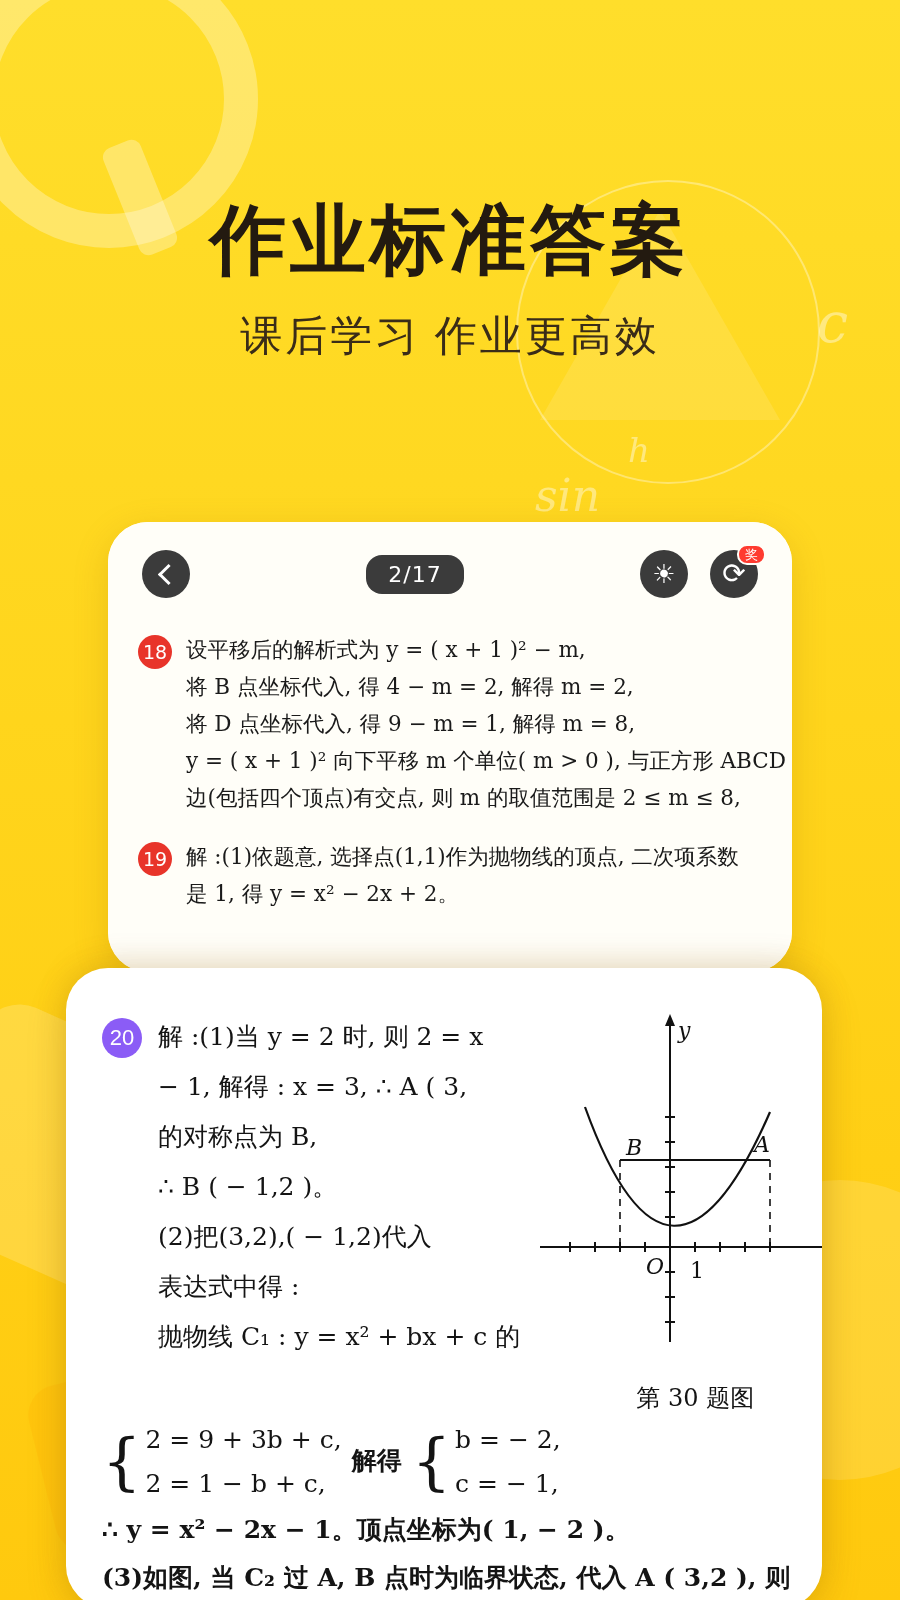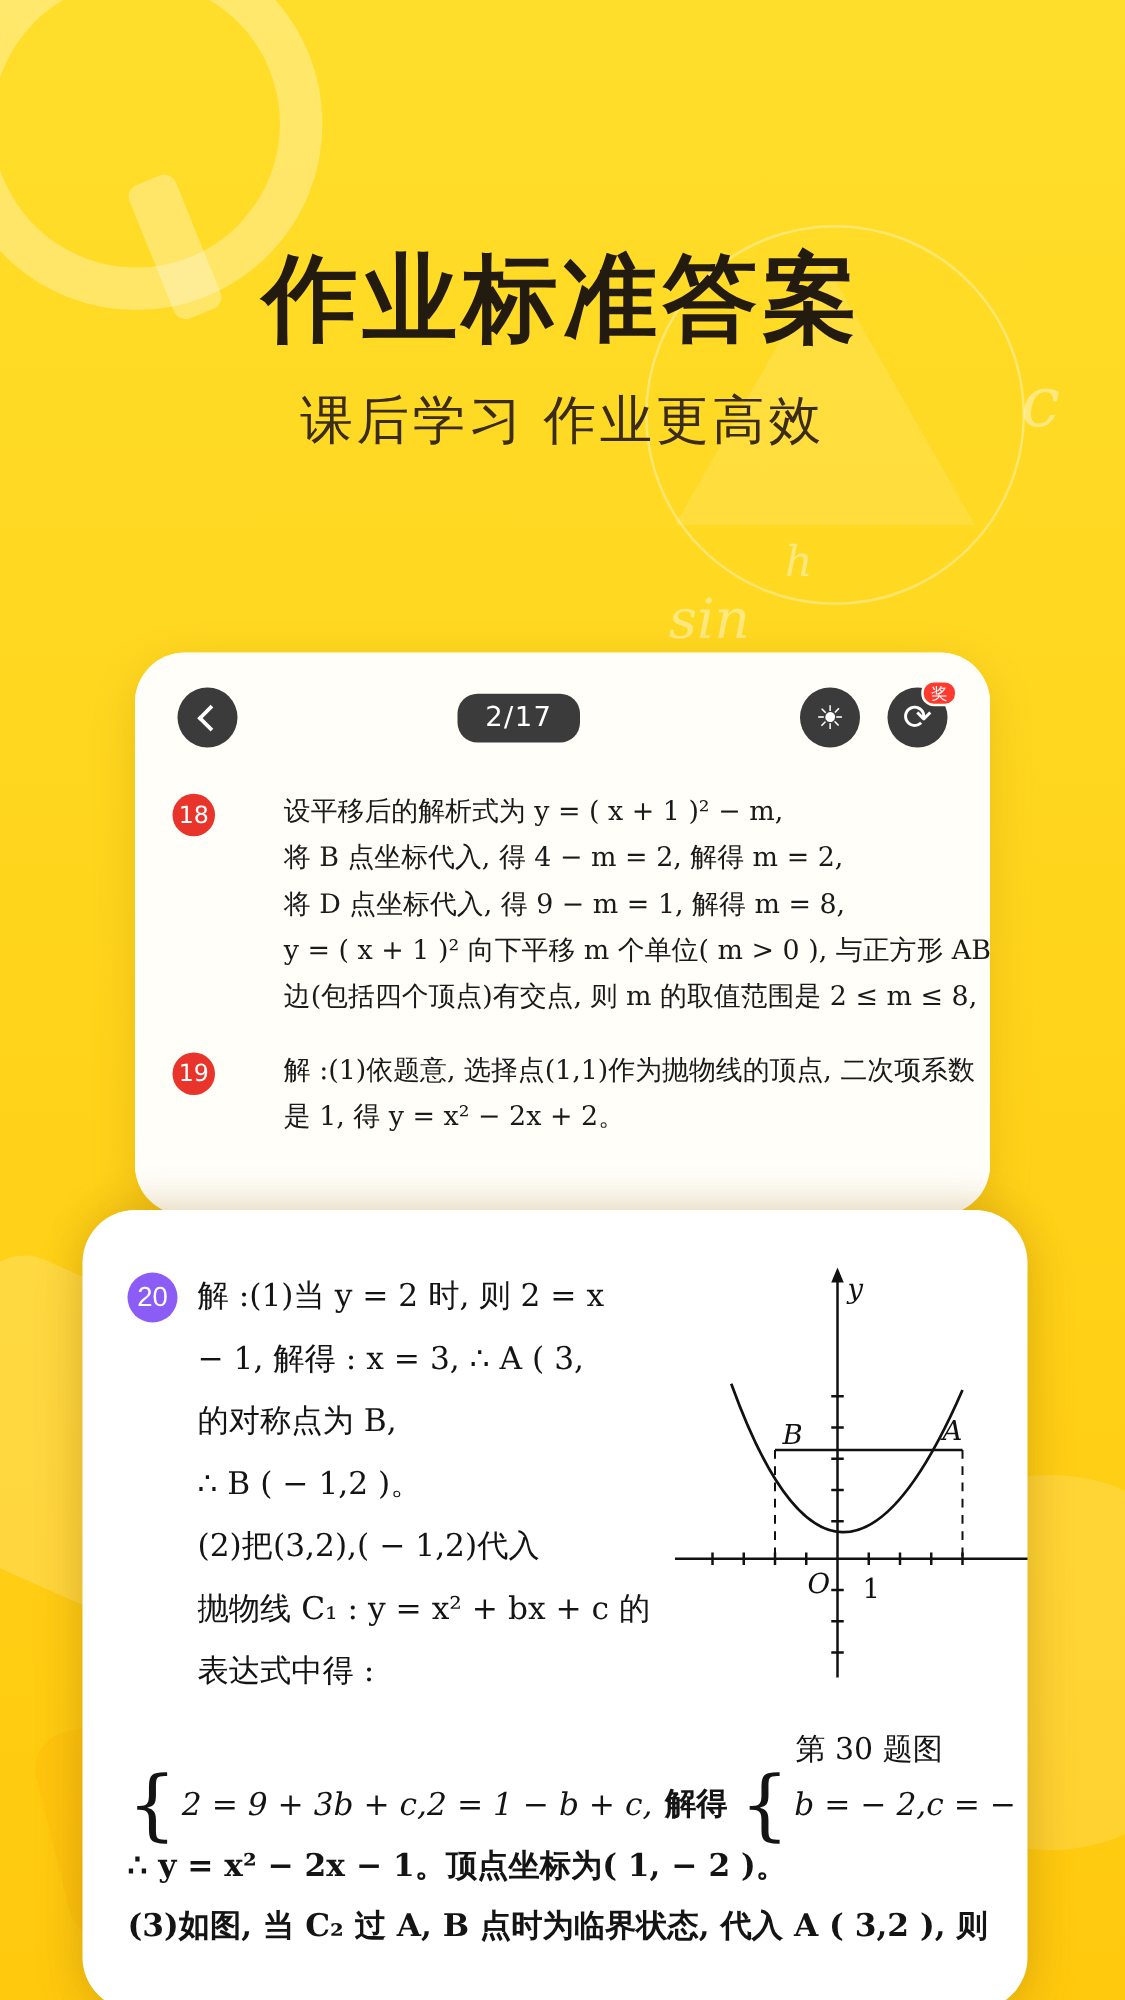--- a/index.html
+++ b/index.html
@@ -215,21 +215,20 @@
 
   .qa-body {
     padding: 6px 38px 0 30px;
     font-family: "DejaVu Serif", serif;
     color: #1a1a1a;
   }
   .qa-item {
     display: flex;
     align-items: flex-start;
     margin-bottom: 22px;
-    gap: 41px;
   }
   .qnum {
     flex: 0 0 auto;
     width: 34px;
     height: 34px;
     border-radius: 50%;
     background: #E8342A;
     color: #fff;
     font-size: 19px;
     display: flex;
@@ -311,22 +310,22 @@
     white-space: nowrap;
   }
   .brace {
     font-size: 62px;
     line-height: 0.8;
     margin-right: 4px;
     font-family: "DejaVu Serif", serif;
   }
   .eqcol {
     display: flex;
+    flex-direction: column;
     line-height: 1.75;
-    font-style: italic;
   }
   .eqmid { margin: 0 10px; font-weight: bold; }
 
   .tail-lines {
     padding: 0 40px 0 36px;
     font-family: "DejaVu Serif", serif;
     font-size: 25px;
     line-height: 1.95;
     color: #141414;
   }
@@ -402,22 +401,22 @@
 <div class="card-front">
   <div class="num20">20</div>
 
   <div class="front-inner">
     <div class="front-left front-left-pad">
       <div class="ln">解 :(1)当 y = 2 时, 则 2 = x</div>
       <div class="ln">− 1, 解得 : x = 3, ∴ A ( 3,</div>
       <div class="ln">的对称点为 B,</div>
       <div class="ln">∴ B ( − 1,2 )。</div>
       <div class="ln">(2)把(3,2),( − 1,2)代入</div>
+      <div class="ln">表达式中得 :</div>
       <div class="ln">抛物线 C₁ : y = x² + bx + c 的</div>
-      <div class="ln">表达式中得 :</div>
     </div>
 
     <div class="front-right">
       <svg width="330" height="360" viewBox="0 0 330 360">
 
         <line x1="140" y1="8" x2="140" y2="330" stroke="#111" stroke-width="2"></line>
         <polygon points="140,2 135,14 145,14" fill="#111"></polygon>
 
         <line x1="10" y1="235" x2="318" y2="235" stroke="#111" stroke-width="2"></line>
         <polygon points="326,235 314,230 314,240" fill="#111"></polygon>

